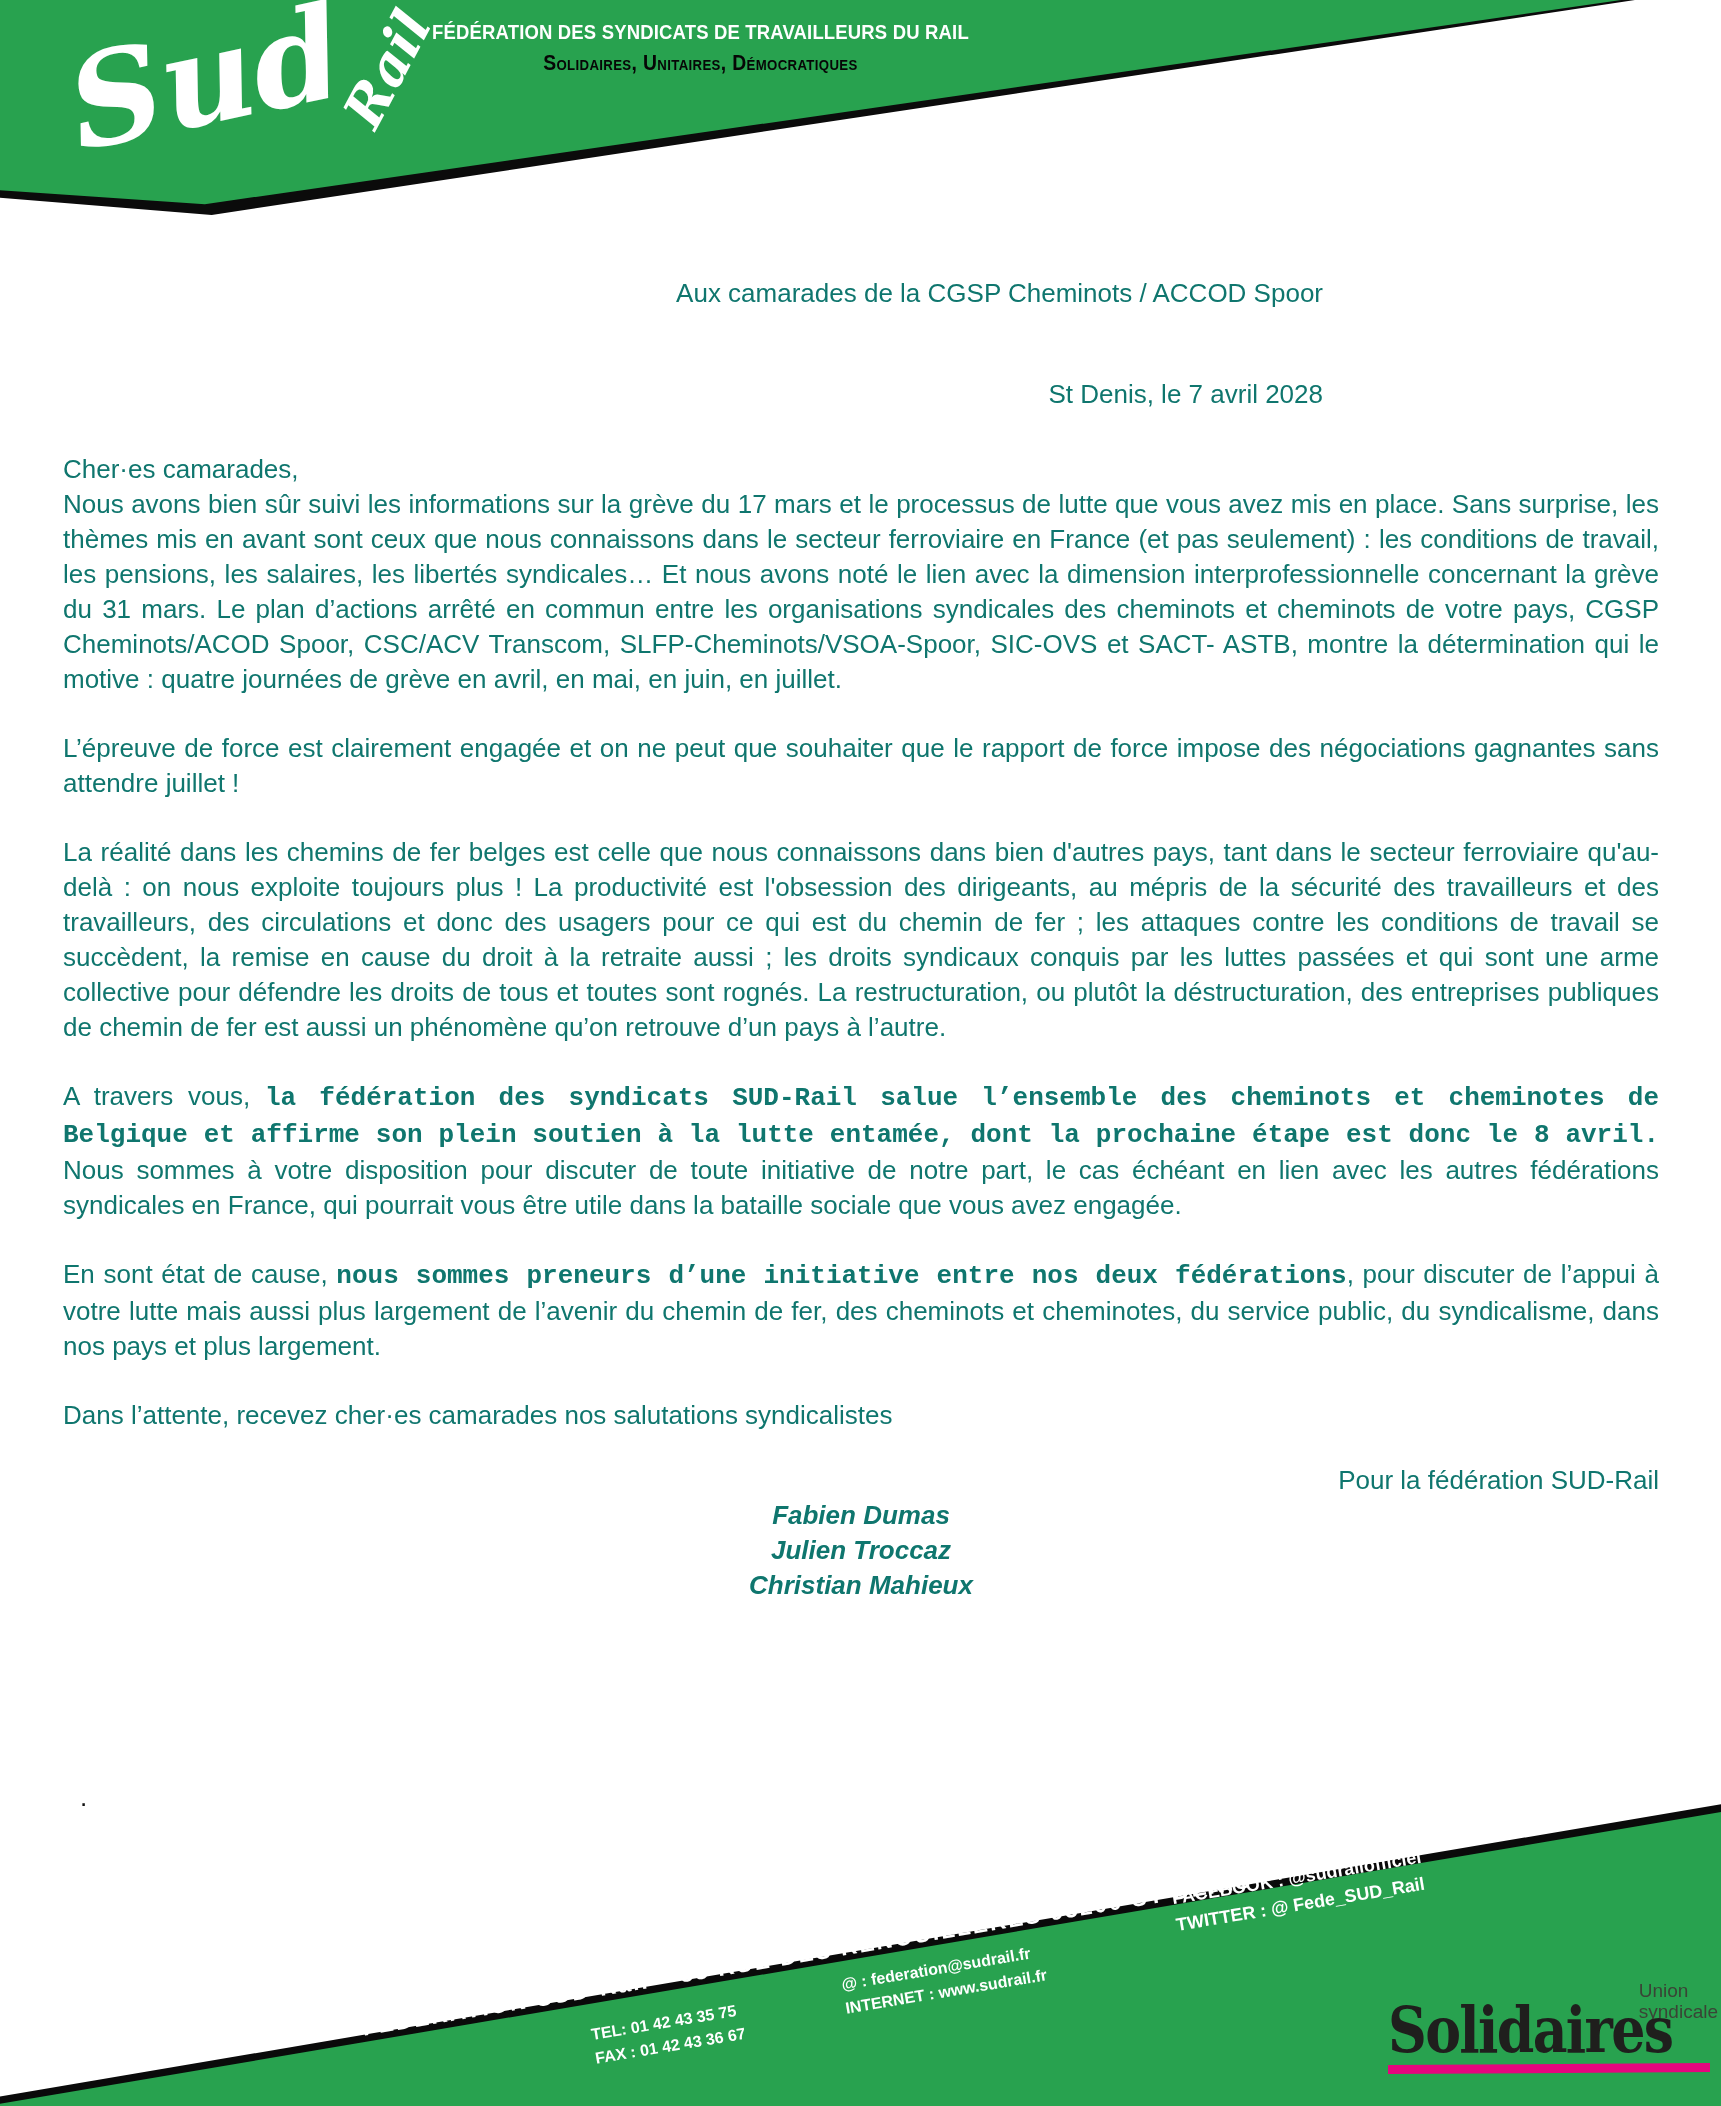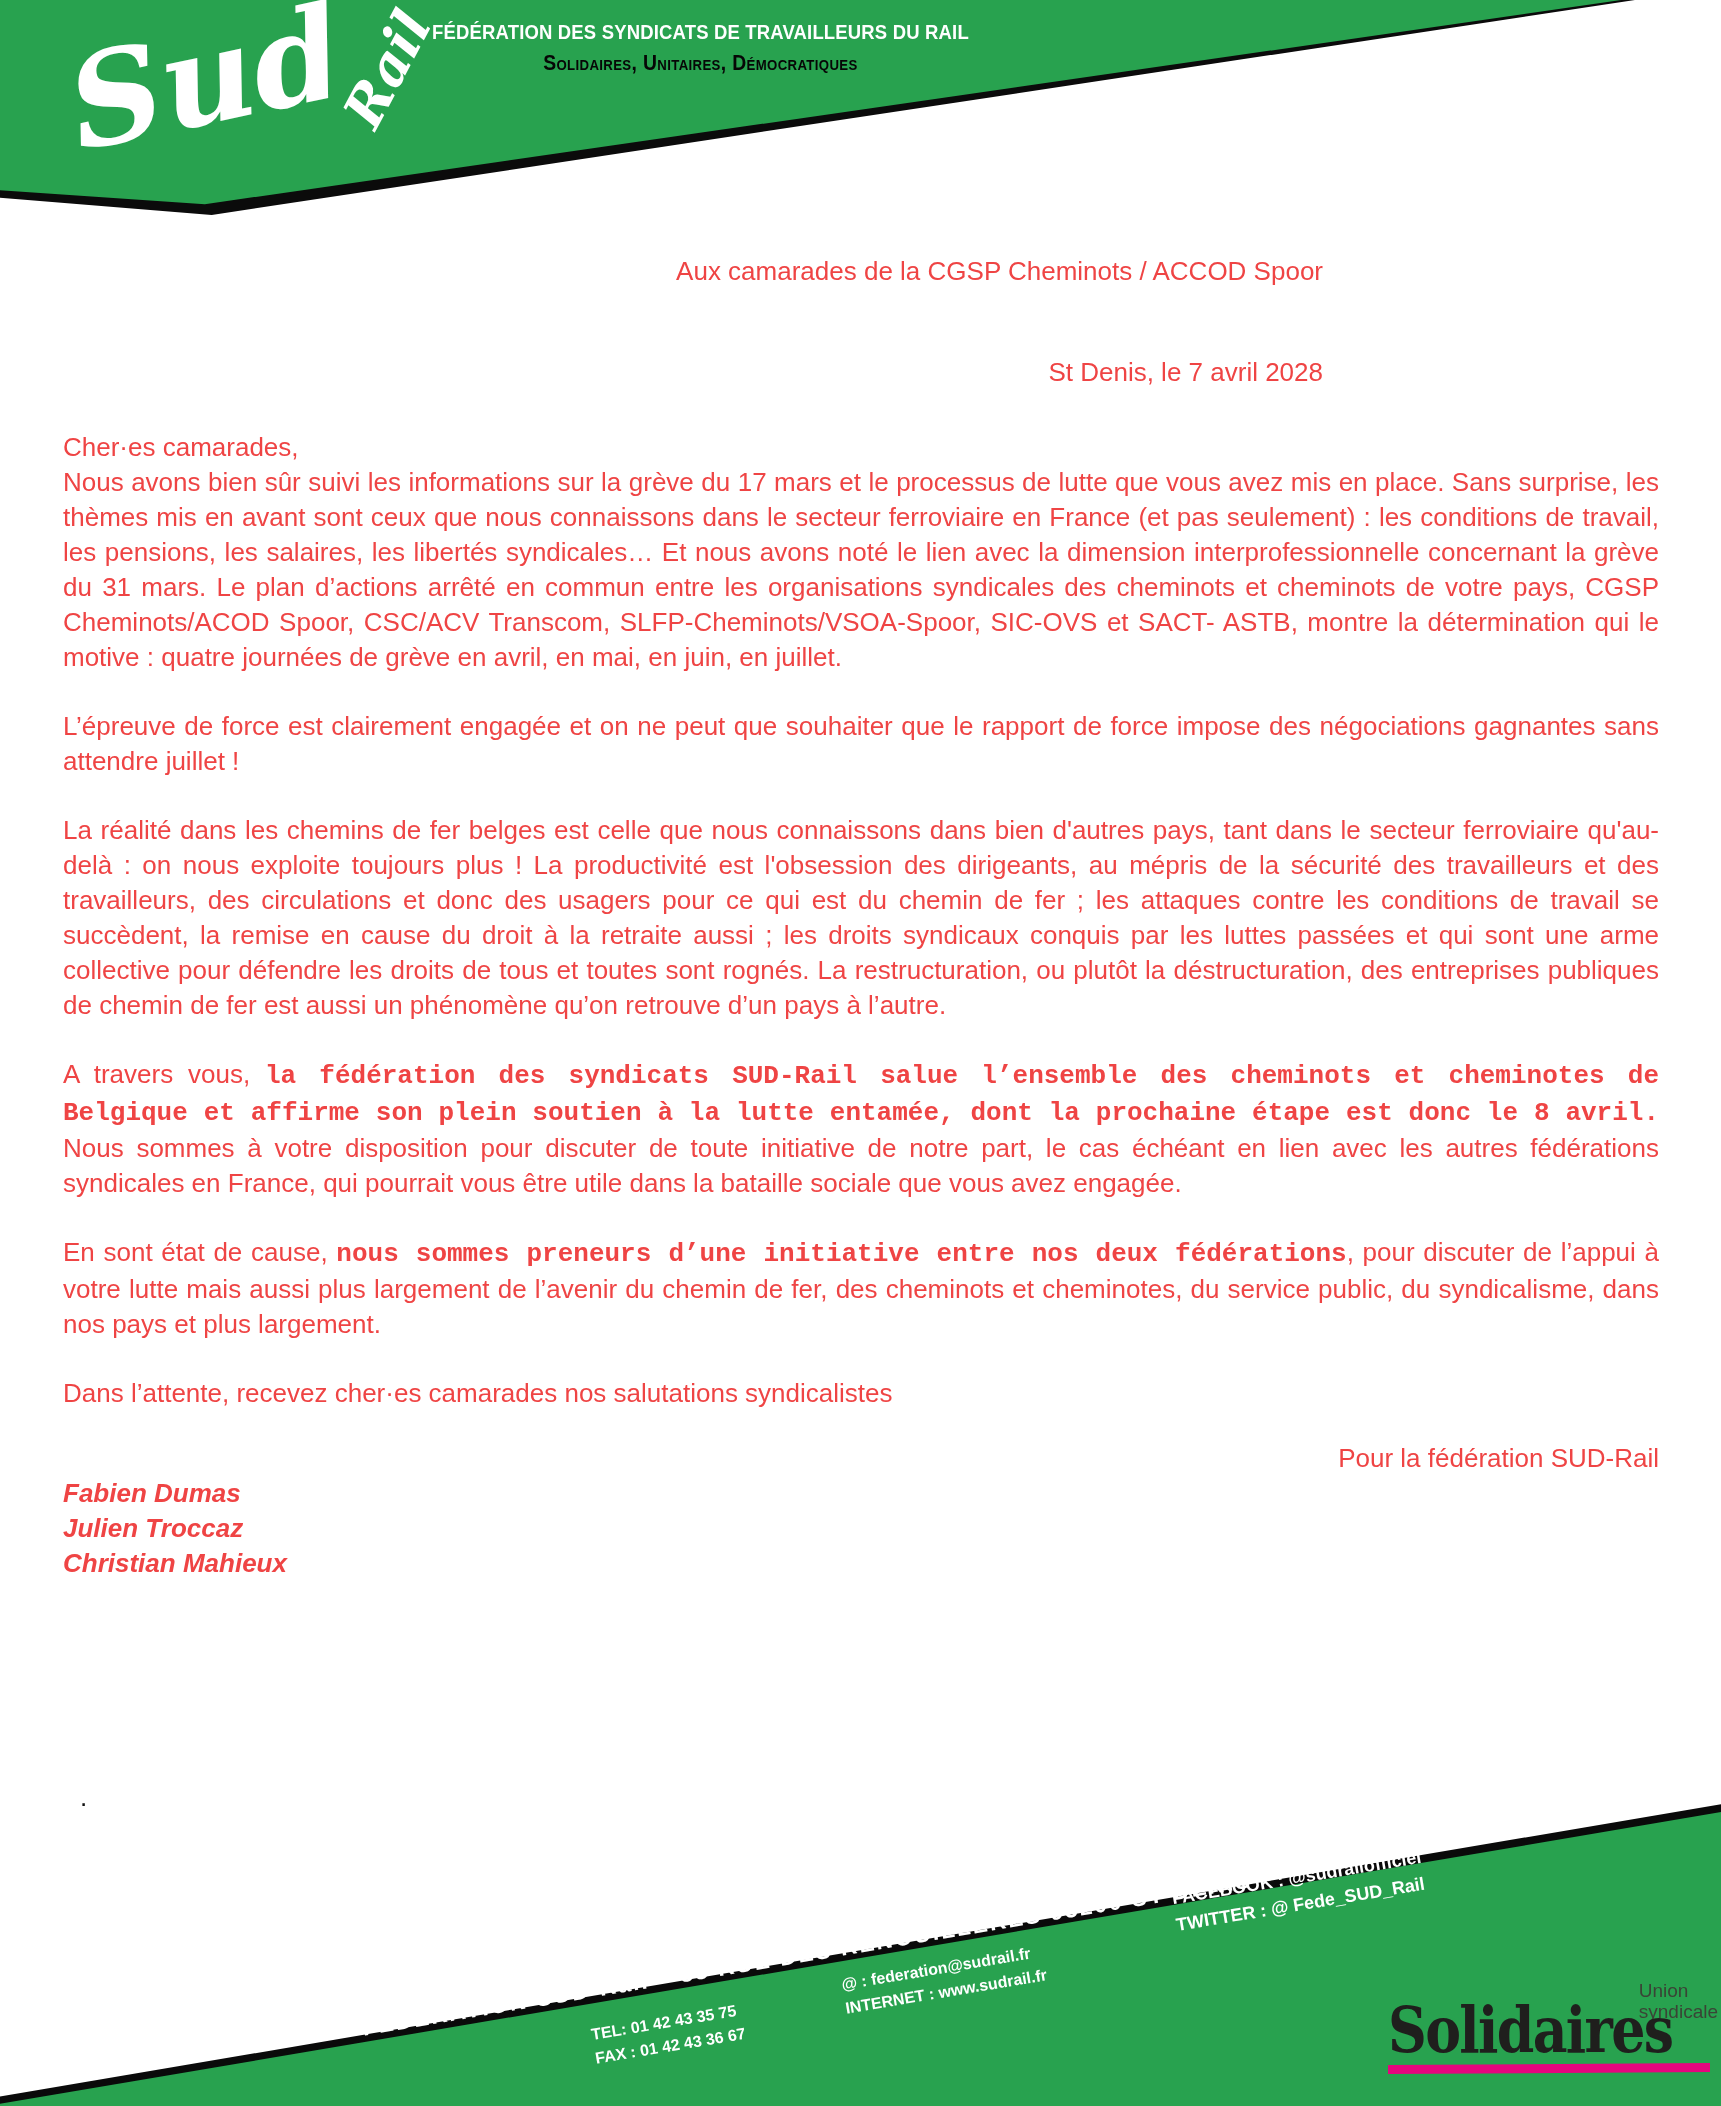--- a/index.html
+++ b/index.html
@@ -31,29 +31,29 @@
     position:absolute;left:268px;top:38px;
     font-family:"DejaVu Serif",serif;font-style:italic;font-weight:bold;
     font-size:54px;line-height:1;transform:rotate(-62deg);display:inline-block;
   }
   .org-lines{position:absolute;left:432px;top:20px;transform:scaleX(.88);transform-origin:0 0;}
   .org-line1{color:#ffffff;font-weight:bold;font-size:21px;letter-spacing:.2px;white-space:nowrap;}
   .org-line2{color:#060606;font-weight:bold;font-size:22px;margin-top:6px;text-align:center;
     font-variant:small-caps;letter-spacing:.4px;white-space:nowrap;}
 
   
-  .letter{position:absolute;left:63px;top:254px;width:1596px;
-    font-size:26px;line-height:35px;color:#ef4444;}
+  .letter{position:absolute;left:63px;top:276px;width:1596px;
+    font-size:26px;line-height:35px;color:#0f766e;}
   .addressee{text-align:right;padding-right:336px;white-space:nowrap;}
   .dateline{text-align:right;padding-right:336px;margin-top:66px;margin-bottom:40px;white-space:nowrap;}
   .salutation{}
   .letter p{text-align:justify;margin-bottom:34px;}
   .b{font-weight:bold;font-family:Liberation Mono, monospace;}
   .closing{margin-top:-4px;text-align:right;}
-  .signatory{font-weight:bold;font-style:italic;line-height:35px;}
+  .signatory{font-weight:bold;font-style:italic;line-height:35px;text-align:center;}
   .stray-mark{position:absolute;left:80px;top:1782px;font-size:26px;}
 
   
   .footer{position:absolute;left:0;top:1790px;width:1721px;height:316px;}
   .footer-black{position:absolute;inset:0;background:#0a0a0a;
     clip-path:polygon(0 97%,100% 4.5%,100% 100%,0 100%);}
   .footer-green{position:absolute;inset:0;background:var(--green);
     clip-path:polygon(0 99.3%,100% 7%,100% 100%,0 100%);}
   .footer-rot{position:absolute;left:360px;top:225px;width:1400px;height:120px;
     transform:rotate(-9.5deg);transform-origin:0 0;color:#ffffff;}

